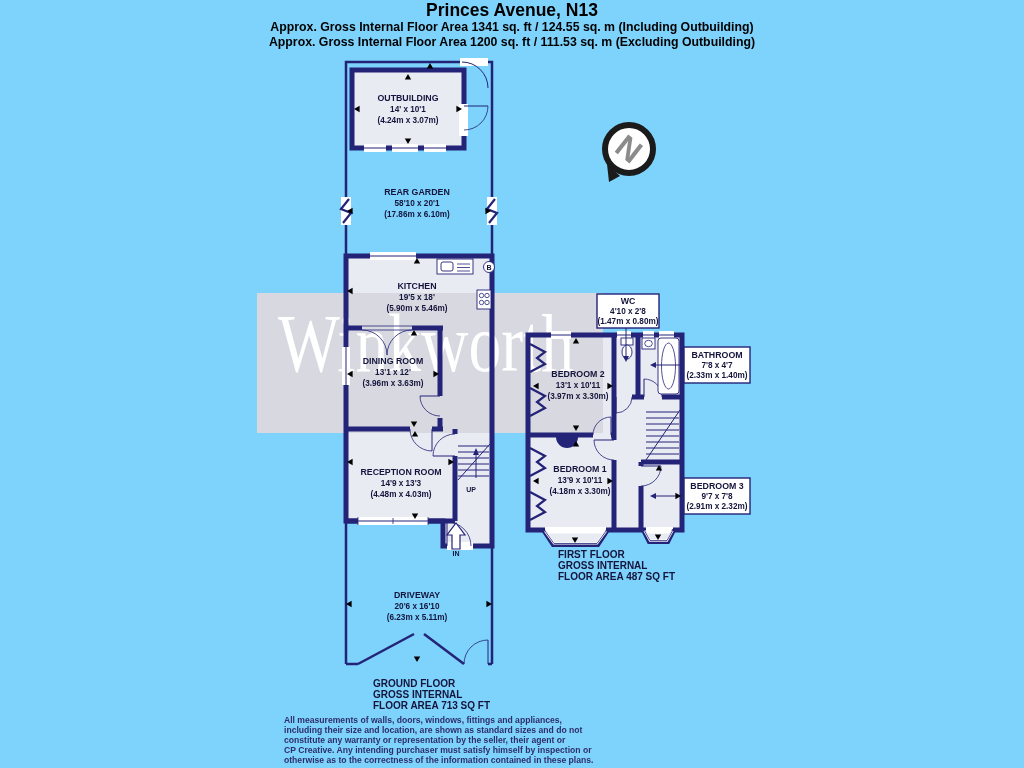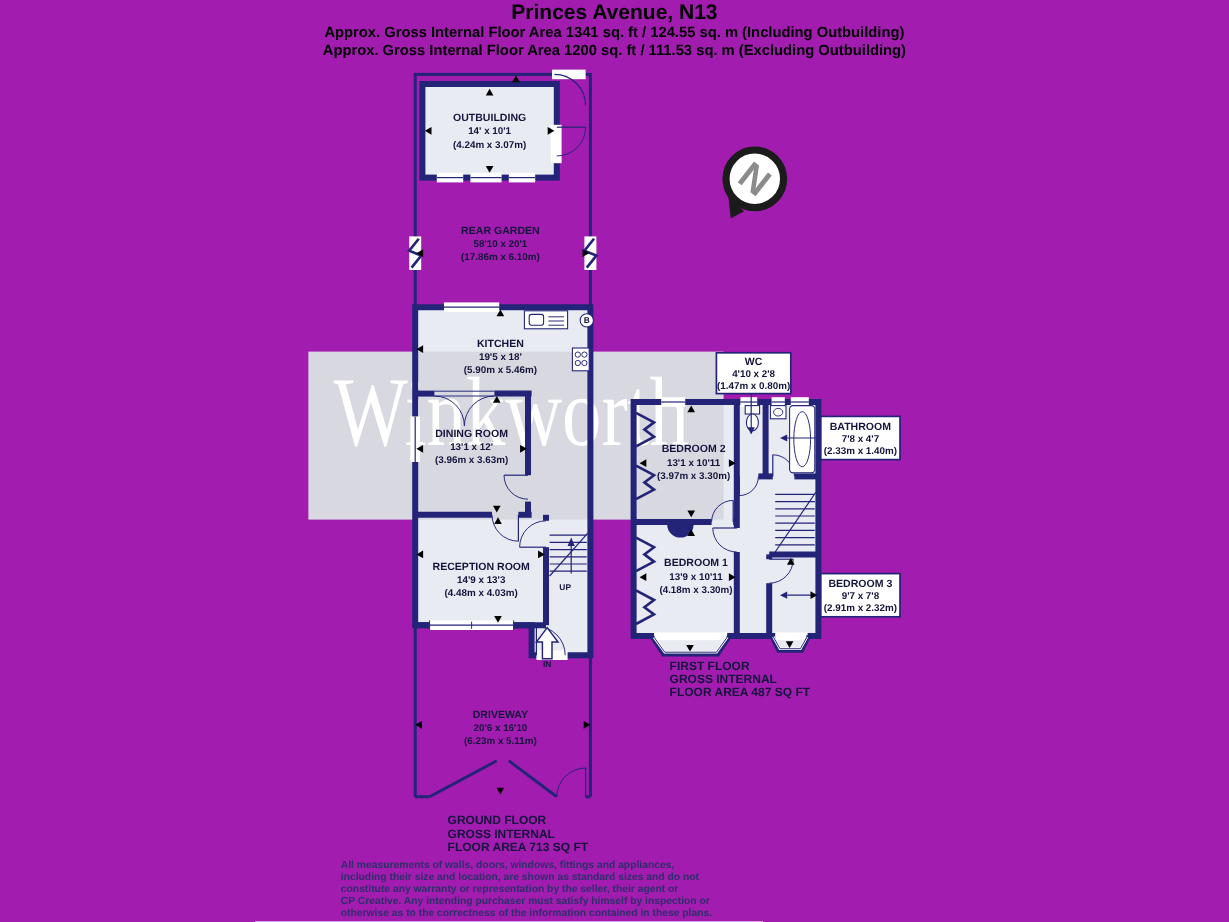--- a/index.html
+++ b/index.html
@@ -1,20 +1,20 @@
 <!DOCTYPE html>
 <html style="--wall: #232378; --room-fill: #e9ebf3; --watermark-band: #d8d9e0; --watermark-text: #ffffff; --label-ink: #14143c; --disclaimer-ink: #2e2e6b;"><head>
 <meta charset="utf-8">
 <style>
   :root{
     --wall:#232378; --room-fill:#e9ebf3; --watermark-band:#d8d9e0;
     --watermark-text:#ffffff; --label-ink:#14143c; --disclaimer-ink:#2e2e6b;
   }
   html,body{margin:0;padding:0;background:#ffffff;}
-  .page{width:1024px;height:768px;position:relative;background:#a21caf;overflow:hidden;}
+  .page{width:1024px;height:768px;position:relative;background:#7dd3fc;overflow:hidden;}
   svg{display:block;}
   .t-head1{font:bold 17.5px "Liberation Sans",sans-serif;fill:#000;text-anchor:middle;}
   .t-head2{font:bold 12.3px "Liberation Sans",sans-serif;fill:#000;text-anchor:middle;}
   .t-room{font:bold 8.8px "Liberation Sans",sans-serif;fill:var(--label-ink,#14143c);text-anchor:middle;}
   .t-dim{font:bold 8.2px "Liberation Sans",sans-serif;fill:var(--label-ink,#14143c);text-anchor:middle;}
   .t-floor{font:bold 10px "Liberation Sans",sans-serif;fill:var(--label-ink,#14143c);text-anchor:start;}
   .t-mark{font:bold 7px "Liberation Sans",sans-serif;fill:var(--label-ink,#14143c);text-anchor:middle;}
   .t-disc{font:bold 8.6px "Liberation Sans",sans-serif;fill:var(--disclaimer-ink,#2e2e6b);text-anchor:start;}
   .t-wm{font:82px "Liberation Serif",serif;fill:var(--watermark-text,#fff);}
   .t-n{font:bold 32px "Liberation Sans",sans-serif;fill:#8b8b8b;text-anchor:middle;}

